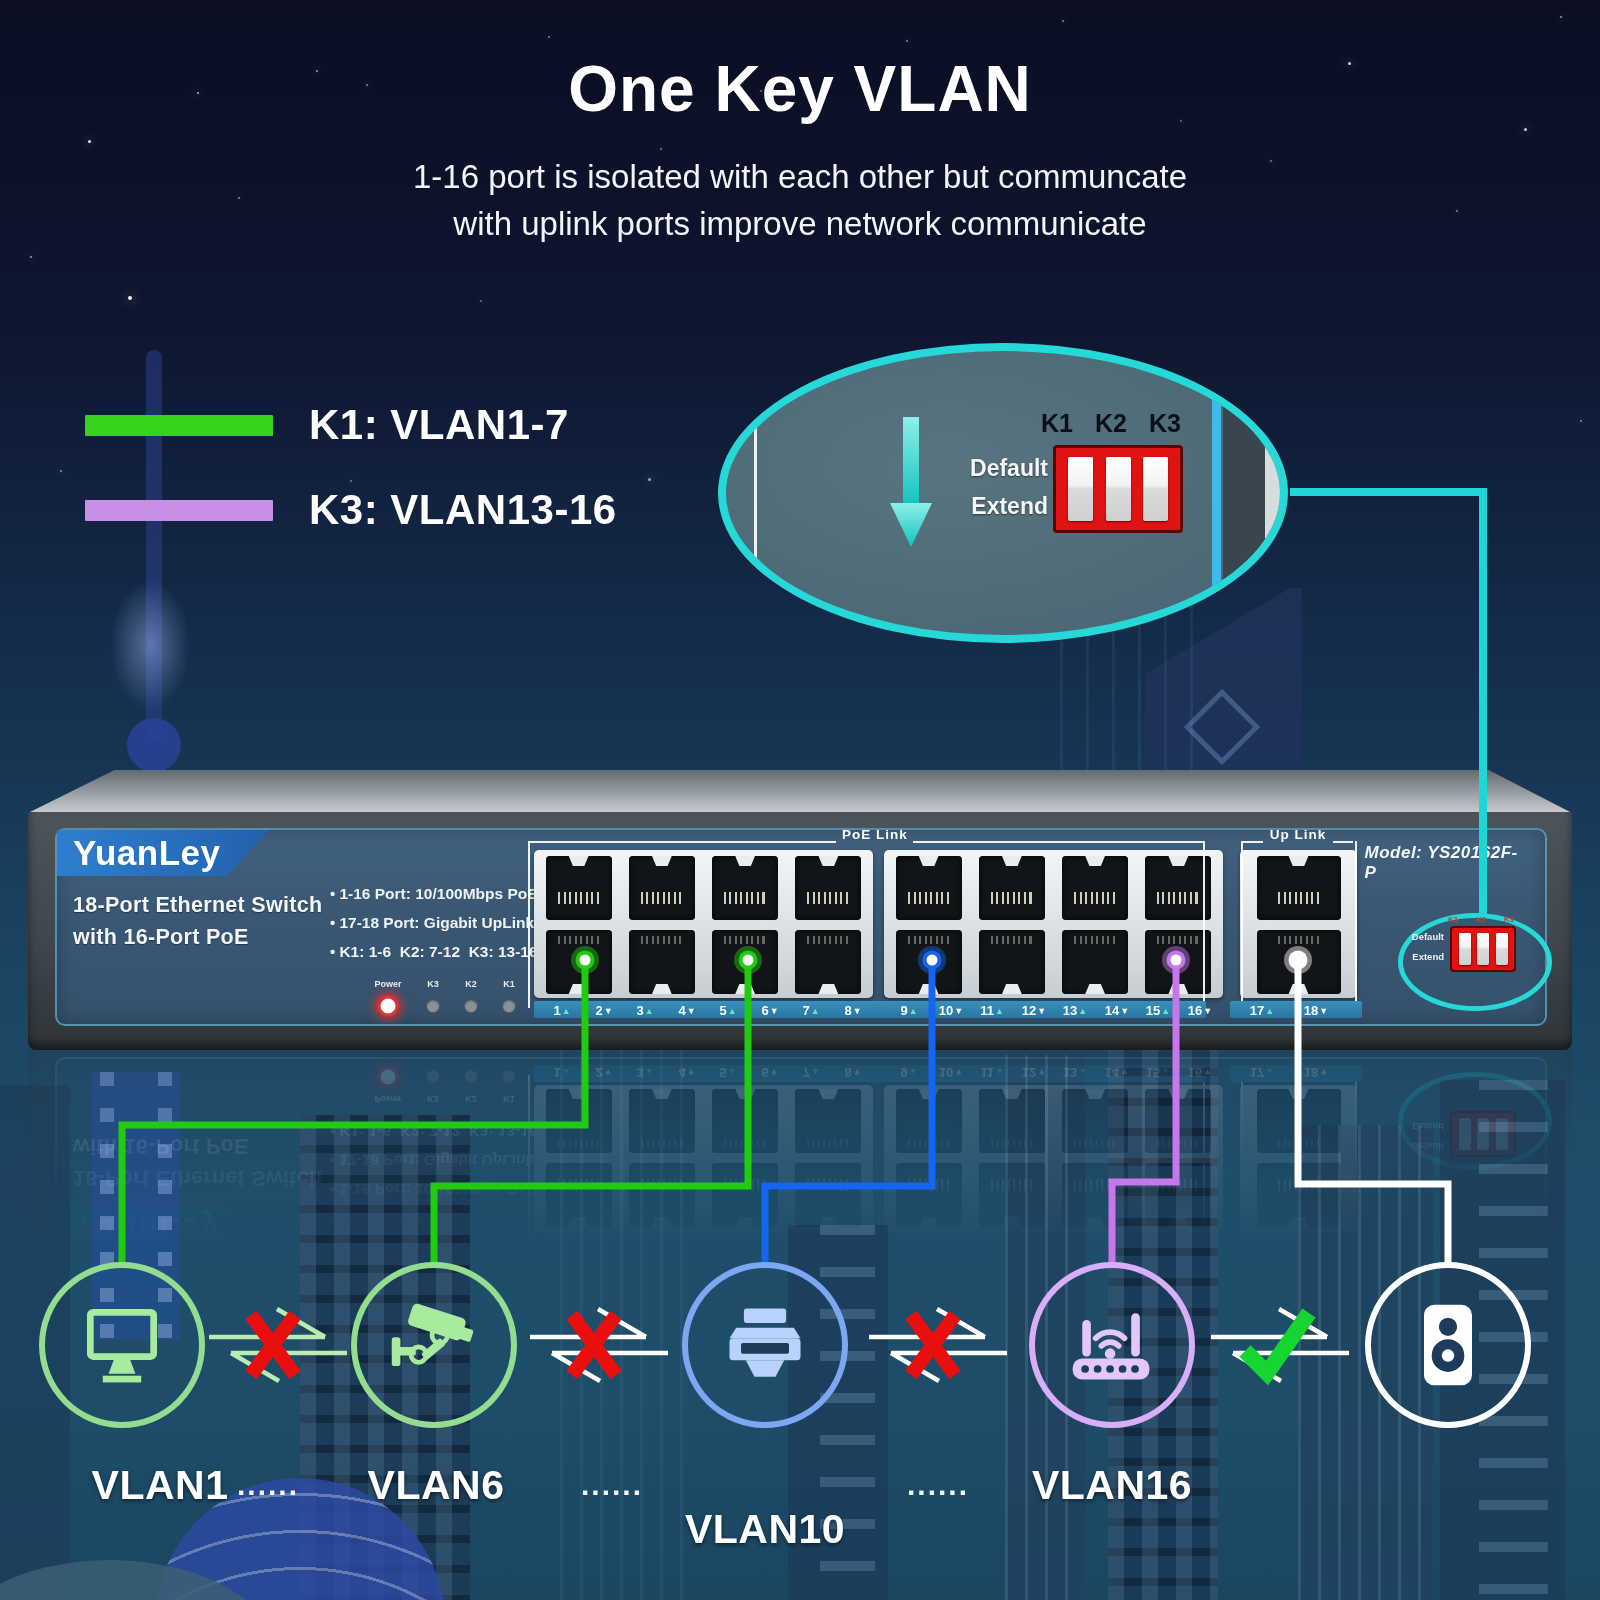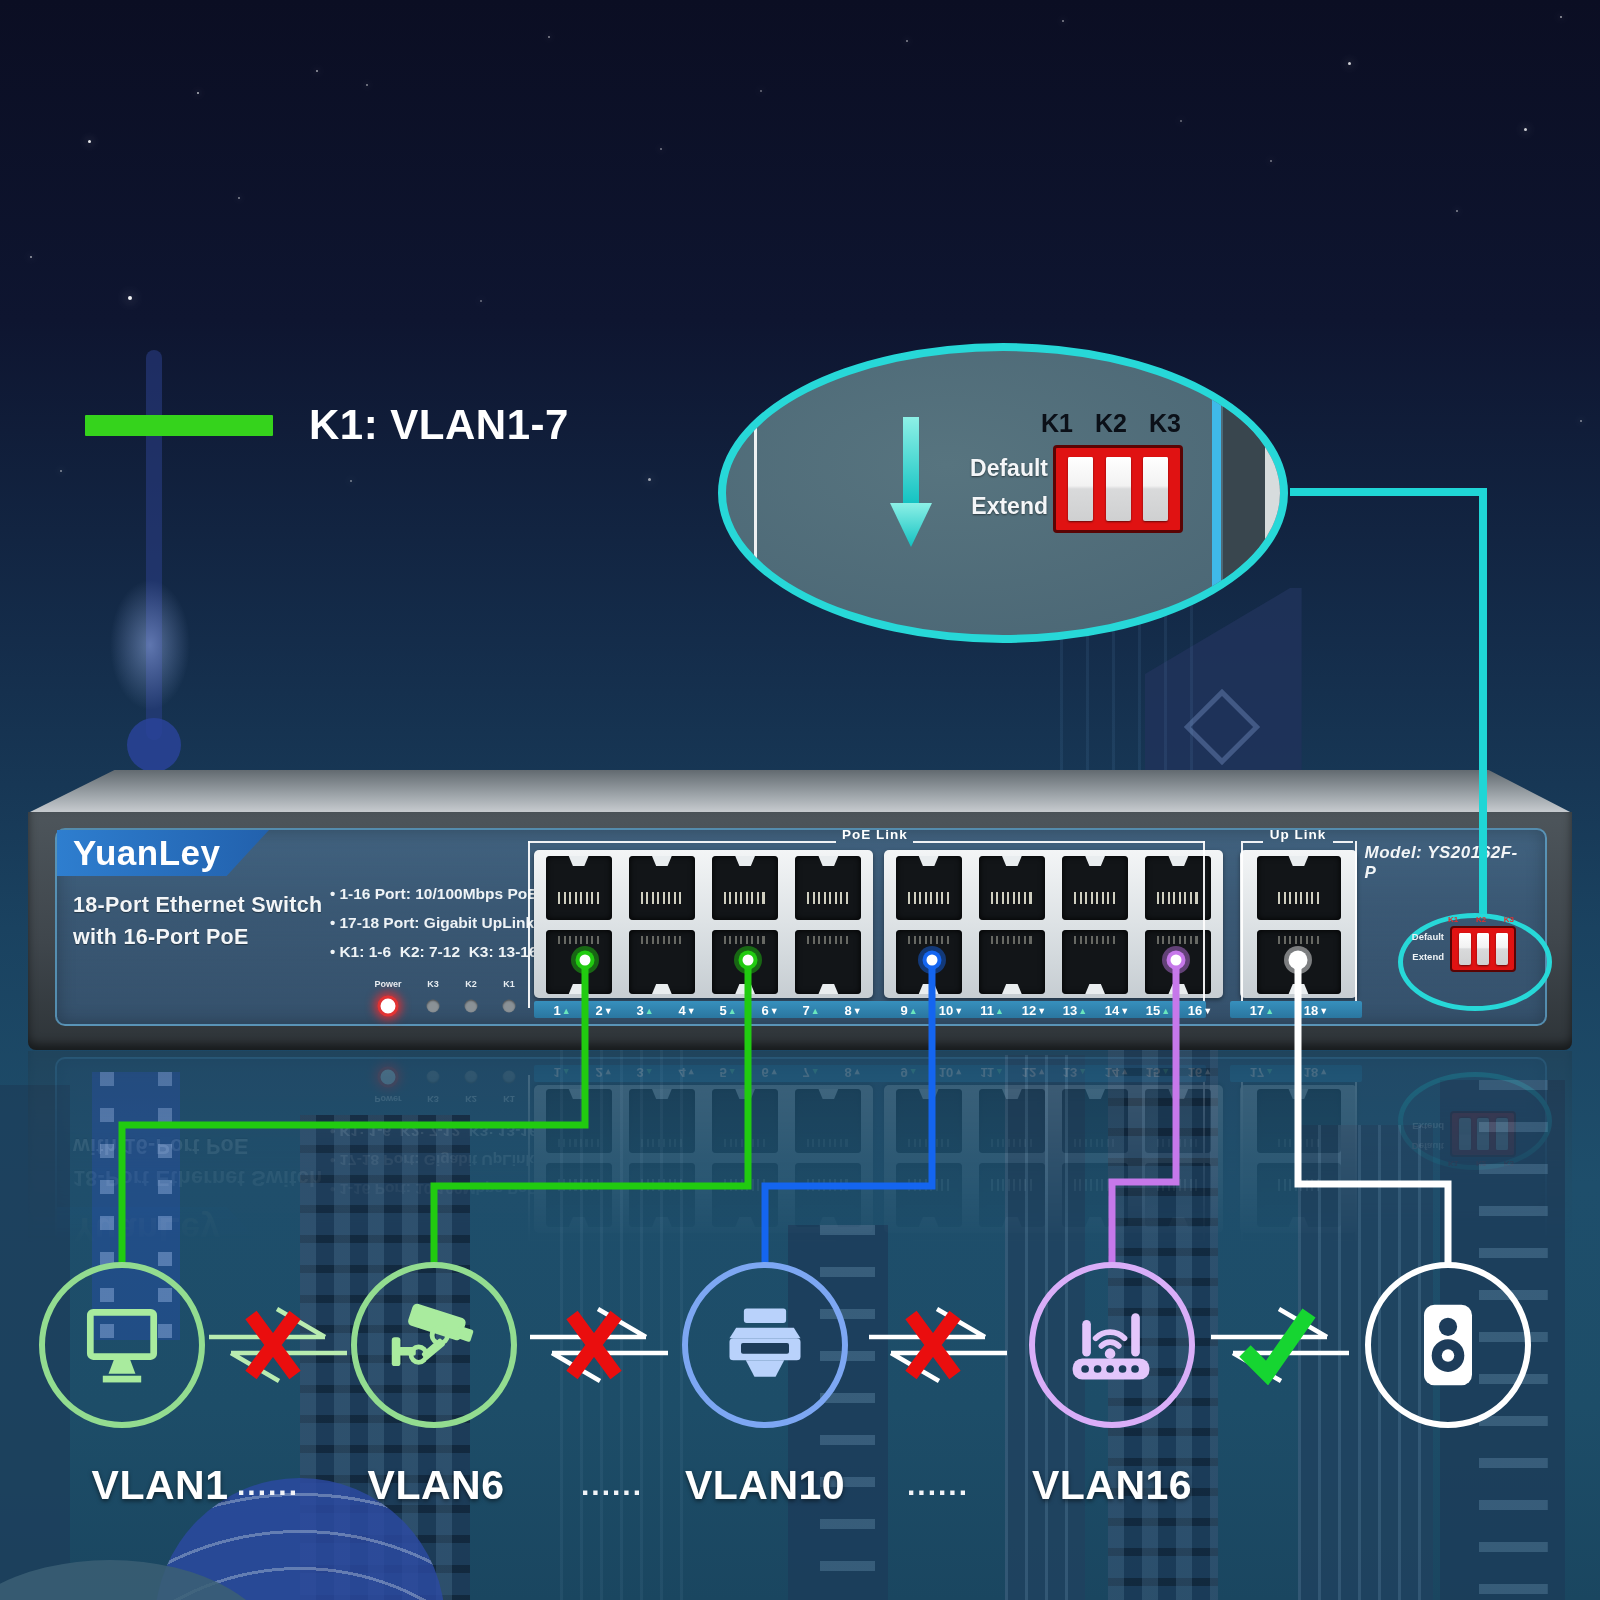--- a/index.html
+++ b/index.html
@@ -139,25 +139,34 @@
       <div class="bld" style="left: 560px; top: 1050px; width: 140px; height: 550px; background-color: transparent; opacity: 0.35; background-image: repeating-linear-gradient(90deg, rgba(120, 160, 190, 0.28) 0px, rgba(120, 160, 190, 0.28) 3px, transparent 3px, transparent 20px);"></div>
       <div class="bld" style="left: 788px; top: 1225px; width: 100px; height: 375px; background-color: rgb(28, 61, 91); opacity: 0.85; background-image: repeating-linear-gradient(rgba(110, 150, 180, 0.4) 0px, rgba(110, 150, 180, 0.4) 10px, transparent 10px, transparent 42px); background-size: 55% 100%; background-repeat: no-repeat; background-position: 70% 0px;"></div>
       <div class="bld" style="left: 1005px; top: 1055px; width: 80px; height: 545px; background-color: rgb(32, 66, 95); opacity: 0.8; background-image: repeating-linear-gradient(90deg, rgba(120, 160, 190, 0.28) 0px, rgba(120, 160, 190, 0.28) 3px, transparent 3px, transparent 20px);"></div>
       <div class="bld" style="left: 1108px; top: 1038px; width: 110px; height: 562px; background-color: rgb(27, 58, 87); opacity: 0.85; background-image: repeating-linear-gradient(90deg, rgba(95, 135, 165, 0.3) 0px, rgba(95, 135, 165, 0.3) 16px, transparent 16px, transparent 34px), repeating-linear-gradient(rgba(8, 18, 32, 0.55) 0px, rgba(8, 18, 32, 0.55) 8px, transparent 8px, transparent 30px);"></div>
       <div class="bld" style="left: 1298px; top: 1125px; width: 135px; height: 475px; background-color: rgb(32, 66, 95); opacity: 0.8; background-image: repeating-linear-gradient(90deg, rgba(120, 160, 190, 0.28) 0px, rgba(120, 160, 190, 0.28) 3px, transparent 3px, transparent 20px);"></div>
       <div class="bld" style="left: 1440px; top: 1080px; width: 125px; height: 520px; background-color: rgb(28, 61, 90); opacity: 0.85; background-image: repeating-linear-gradient(rgba(110, 150, 180, 0.4) 0px, rgba(110, 150, 180, 0.4) 10px, transparent 10px, transparent 42px); background-size: 55% 100%; background-repeat: no-repeat; background-position: 70% 0px;"></div>
       <div class="bld" style="left: 155px; top: 1478px; width: 290px; height: 290px; border-radius: 50%; background: repeating-radial-gradient(circle at 50% 120%, transparent 0px, transparent 34px, rgba(190, 205, 235, 0.5) 34px, rgba(190, 205, 235, 0.5) 37px) rgb(44, 74, 164); opacity: 0.8;"></div>
       <div class="bld" style="left: -60px; top: 1560px; width: 340px; height: 200px; border-radius: 50%; background: rgb(59, 95, 116); opacity: 0.85;"></div>
     </div>
 
+  <div id="header">
+    <h1 id="page-title">One Key VLAN</h1>
+    <div class="subtitle">1-16 port is isolated with each other but communcate</div>
+    <div class="subtitle">with uplink ports improve network communicate</div>
+  </div>
 
   <div id="legend">
       <div class="legend-row">
         <div class="legend-bar" style="background: rgb(53, 211, 28);"></div>
         <span class="legend-label">K1: VLAN1-7</span>
+      </div>
+      <div class="legend-row">
+        <div class="legend-bar" style="background: rgb(200, 143, 230);"></div>
+        <span class="legend-label">K3: VLAN13-16</span>
       </div>
     </div>
 
   <div id="callout">
     <div class="co-vline"></div>
     <div class="co-stripe"></div>
     <div class="co-dark"></div>
     <div class="co-light"></div>
     <svg class="abs" style="left:162px;top:66px" width="46" height="132" viewBox="0 0 46 132">
       <defs>
@@ -648,21 +657,21 @@
         <svg width="96" height="96" viewBox="0 0 100 96">
     <g fill="#b9d2fb">
     <rect x="28" y="10" width="44" height="15" rx="3"></rect>
     <path d="M20 30 h60 l7 11 h-74 z"></path>
     <rect x="13" y="41" width="74" height="23" rx="4"></rect>
     <rect x="25" y="46" width="50" height="11" rx="2" fill="#1d3c5a"></rect>
     <path d="M30 64 h40 l-9 17 h-22 z"></path>
           </g>
         </svg>
       </div>
-      <div class="device-label" style="left: 765px;">VLAN10</div>
+      <div class="device-label" style="left: 765px; margin-top: 44px;">VLAN10</div>
       <div class="device-ring" style="left: 1112px; top: 1345px; border: 6px solid rgb(217, 174, 248);">
         <svg width="96" height="96" viewBox="0 0 100 96">
     <g fill="#e3c6fb">
     <rect x="19" y="22" width="9" height="38" rx="4.5"></rect>
             <rect x="70" y="15" width="9" height="45" rx="4.5"></rect>
     <path d="M33 41 a21 21 0 0 1 30 0" fill="none" stroke="#e3c6fb" stroke-width="6" stroke-linecap="round"></path>
     <path d="M39 49 a12 12 0 0 1 18 0" fill="none" stroke="#e3c6fb" stroke-width="6" stroke-linecap="round"></path>
     <circle cx="48" cy="57" r="5.5"></circle>
     <rect x="9" y="62" width="80" height="22" rx="10"></rect>
     <circle cx="22" cy="73" r="4" fill="#1d3c5a"></circle>

